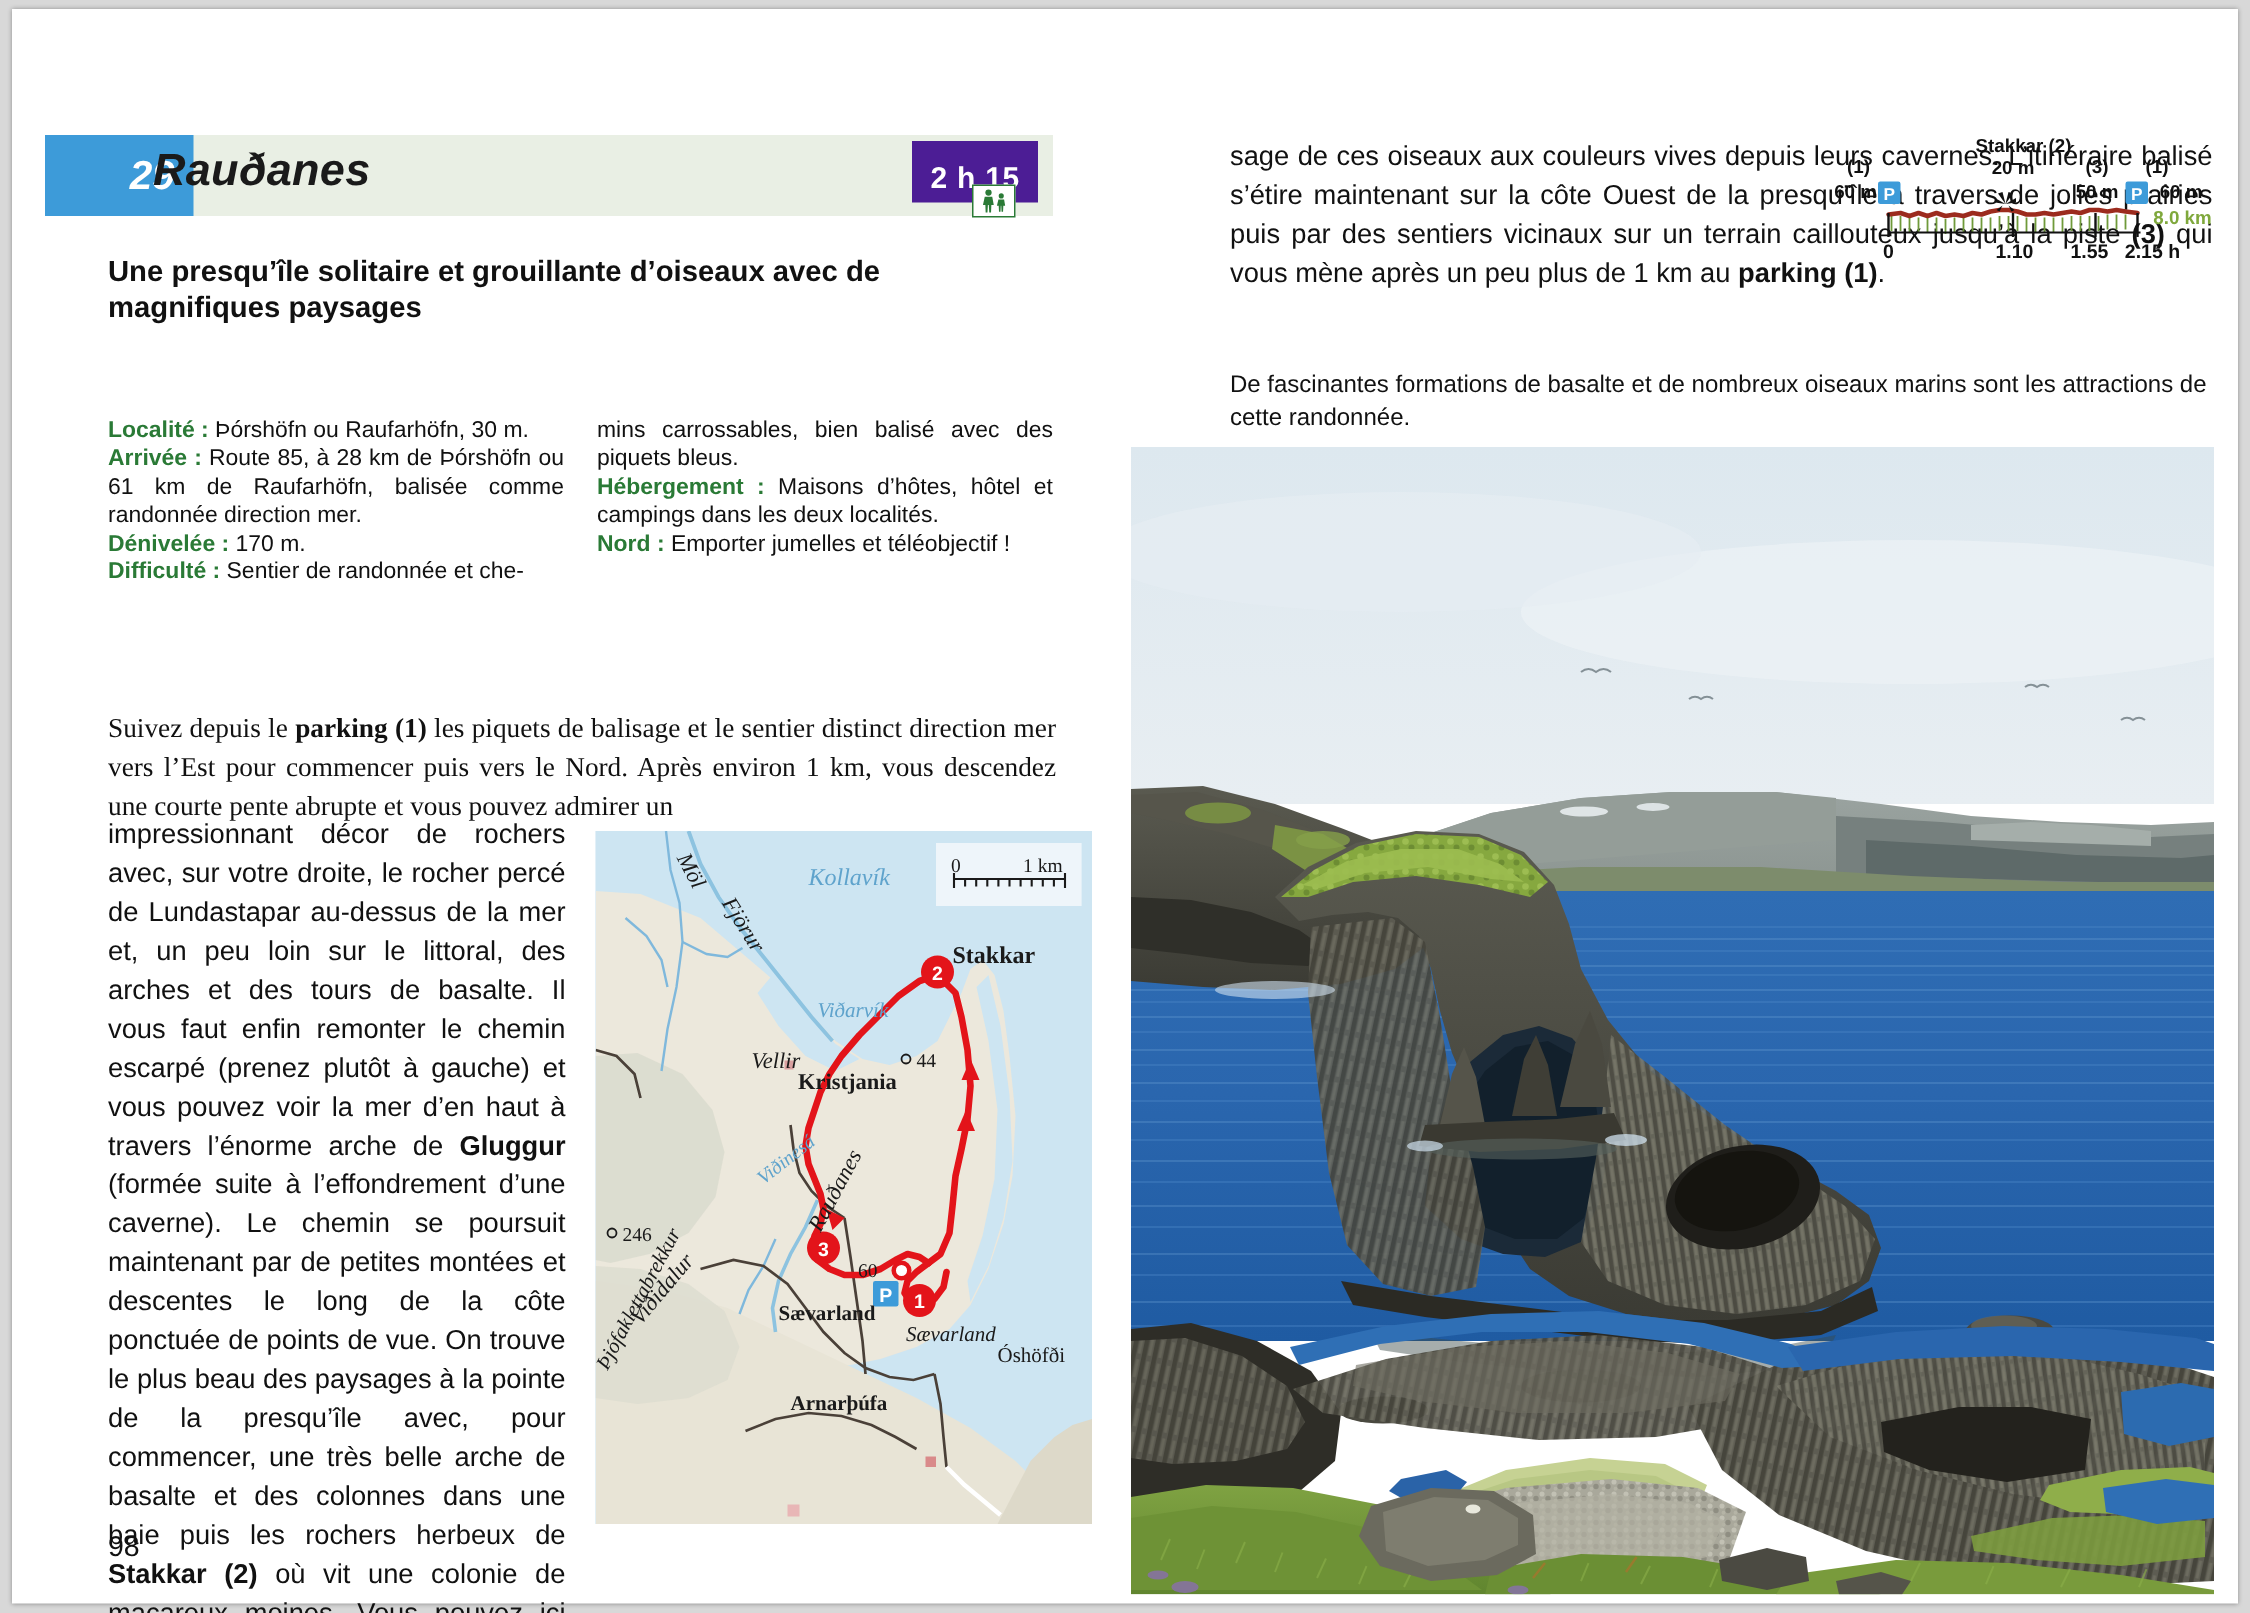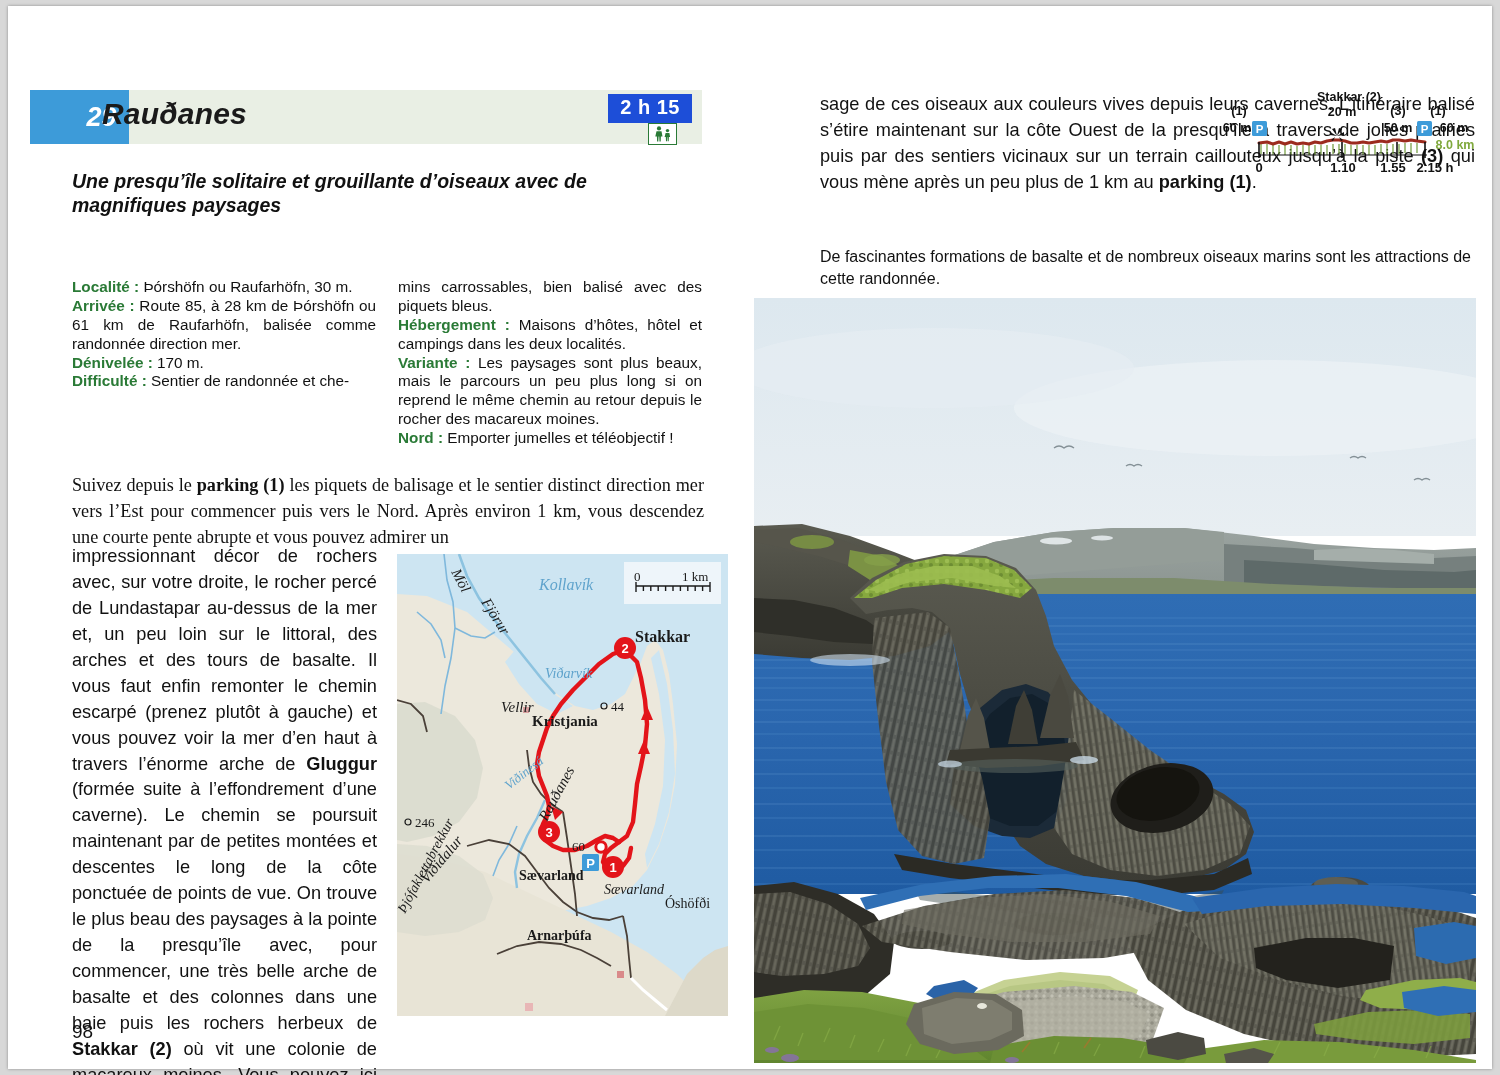--- a/index.html
+++ b/index.html
@@ -26,34 +26,34 @@
     font-size:27px;font-weight:bold;font-style:italic;
     display:flex;align-items:center;justify-content:center;padding-left:44px;
   }
   .route-title{
     position:absolute;left:72px;top:7px;
     font-size:30px;font-weight:bold;font-style:italic;color:#1a1a1a;
     letter-spacing:.2px;
   }
   .time-badge{
     position:absolute;right:10px;top:4px;
-    background:#1d4ed8;color:#fff;
+    background:#4c1d95;color:#fff;
     font-size:20px;font-weight:bold;
-    padding:2px 12px 4px 12px;
+    padding:14px 12px 4px 12px;
     letter-spacing:.5px;
   }
   .hiker-icon{
     position:absolute;right:25px;top:33px;
     width:27px;height:20px;border:1px solid #2a7a36;background:#fff;
     display:flex;align-items:center;justify-content:center;
   }
   
   .lead{
     position:absolute;left:64px;top:163px;width:600px;
-    font-size:19.5px;font-weight:bold;font-style:italic;line-height:1.24;
+    font-size:19.5px;font-weight:bold;line-height:1.24;
     color:#111;
   }
   .subintro{
     position:absolute;left:64px;top:213px;width:622px;
     font-size:19px;font-style:italic;line-height:1.3;color:#111;
   }
   
   .facts{
     position:absolute;left:64px;top:272px;width:630px;
     display:flex;gap:22px;
@@ -134,21 +134,20 @@
   <div class="facts">
     <div class="col">
       <p><b>Localité :</b><span> Þórshöfn ou Raufarhöfn, 30 m.</span></p>
       <p><b>Arrivée :</b><span> Route 85, à 28 km de Þórshöfn ou 61 km de Raufarhöfn, balisée comme randonnée direction mer.</span></p>
       <p><b>Dénivelée :</b><span> 170 m.</span></p>
       <p><b>Difficulté :</b><span> Sentier de randonnée et che-</span></p>
     </div>
     <div class="col">
       <p><span>mins carrossables, bien balisé avec des piquets bleus.</span></p>
       <p><b>Hébergement :</b><span> Maisons d’hôtes, hôtel et campings dans les deux localités.</span></p>
-      <p><b>Variante :</b><span> Les paysages sont plus beaux, mais le parcours un peu plus long si on reprend le même chemin au retour depuis le rocher des macareux moines.</span></p>
       <p><b>Nord :</b><span> Emporter jumelles et téléobjectif !</span></p>
     </div>
   </div>
 
   <div class="body-wide"><span>Suivez depuis le </span><b>parking (1)</b><span> les piquets de balisage et le sentier distinct direction mer vers l’Est pour commencer puis vers le Nord. Après environ 1 km, vous descendez une courte pente abrupte et vous pouvez admirer un</span></div>
 
   <div class="body-narrow"><span>impressionnant décor de rochers avec, sur votre droite, le rocher percé de Lundastapar au-dessus de la mer et, un peu loin sur le littoral, des arches et des tours de basalte. Il vous faut enfin remonter le chemin escarpé (prenez plutôt à gauche) et vous pouvez voir la mer d’en haut à travers l’énorme arche de </span><b>Gluggur</b><span> (formée suite à l’effondrement d’une caverne). Le chemin se poursuit maintenant par de petites montées et descentes le long de la côte ponctuée de points de vue. On trouve le plus beau des paysages à la pointe de la presqu’île avec, pour commencer, une très belle arche de basalte et des colonnes dans une baie puis les rochers herbeux de </span><b>Stakkar (2)</b><span> où vit une colonie de macareux moines. Vous pouvez ici bien observer l’envolée et l’atterris-</span></div>
 
   <div class="pagenum">98</div>
 

